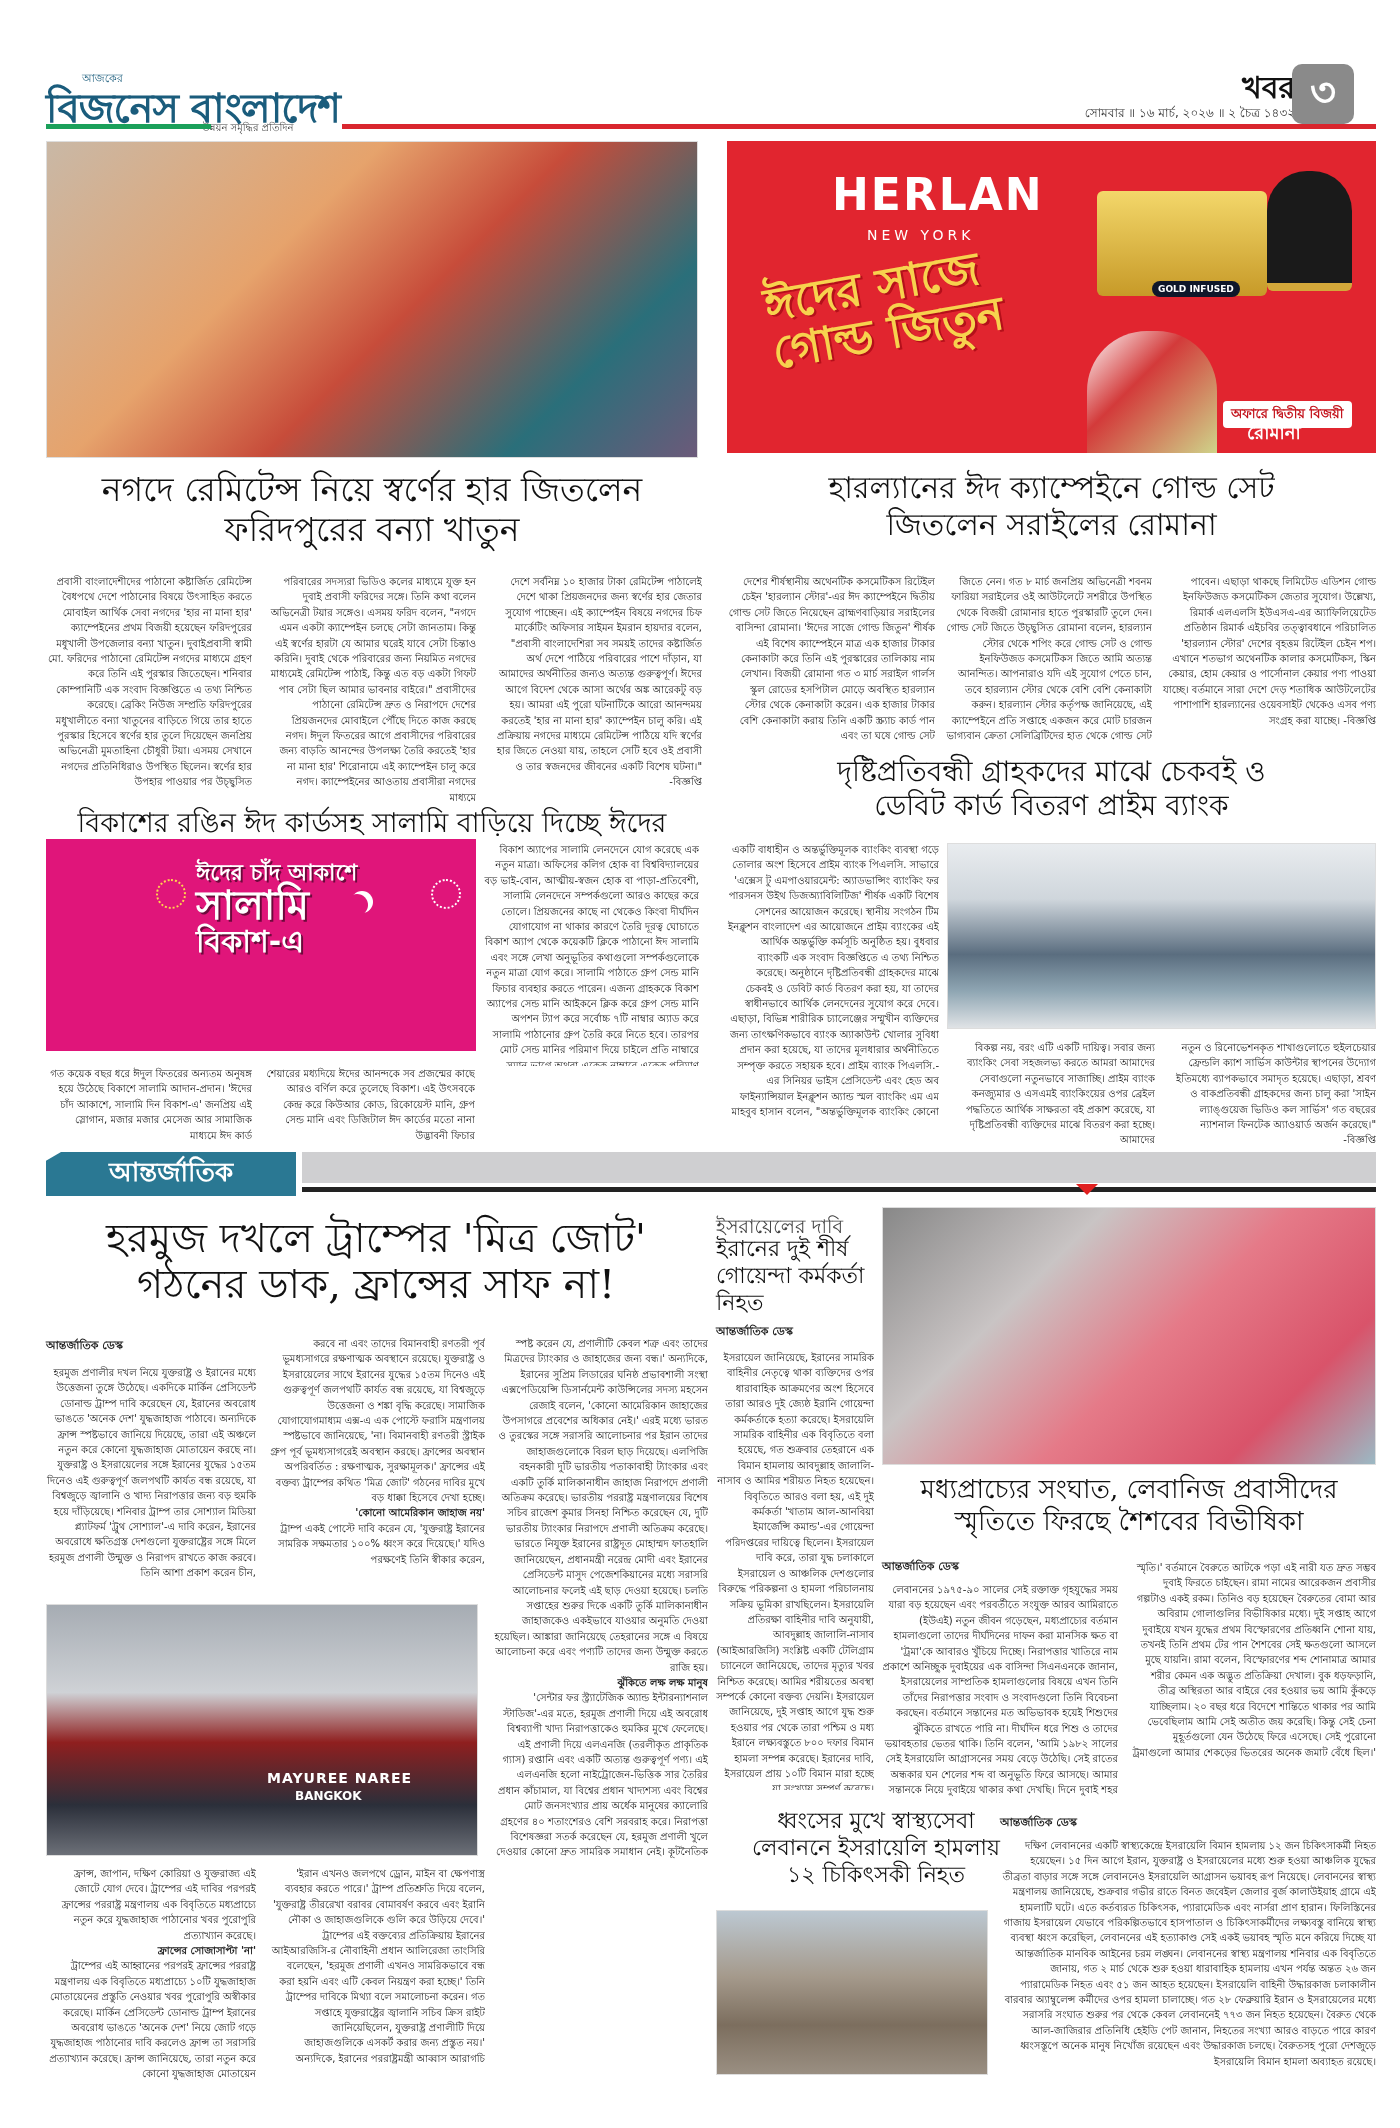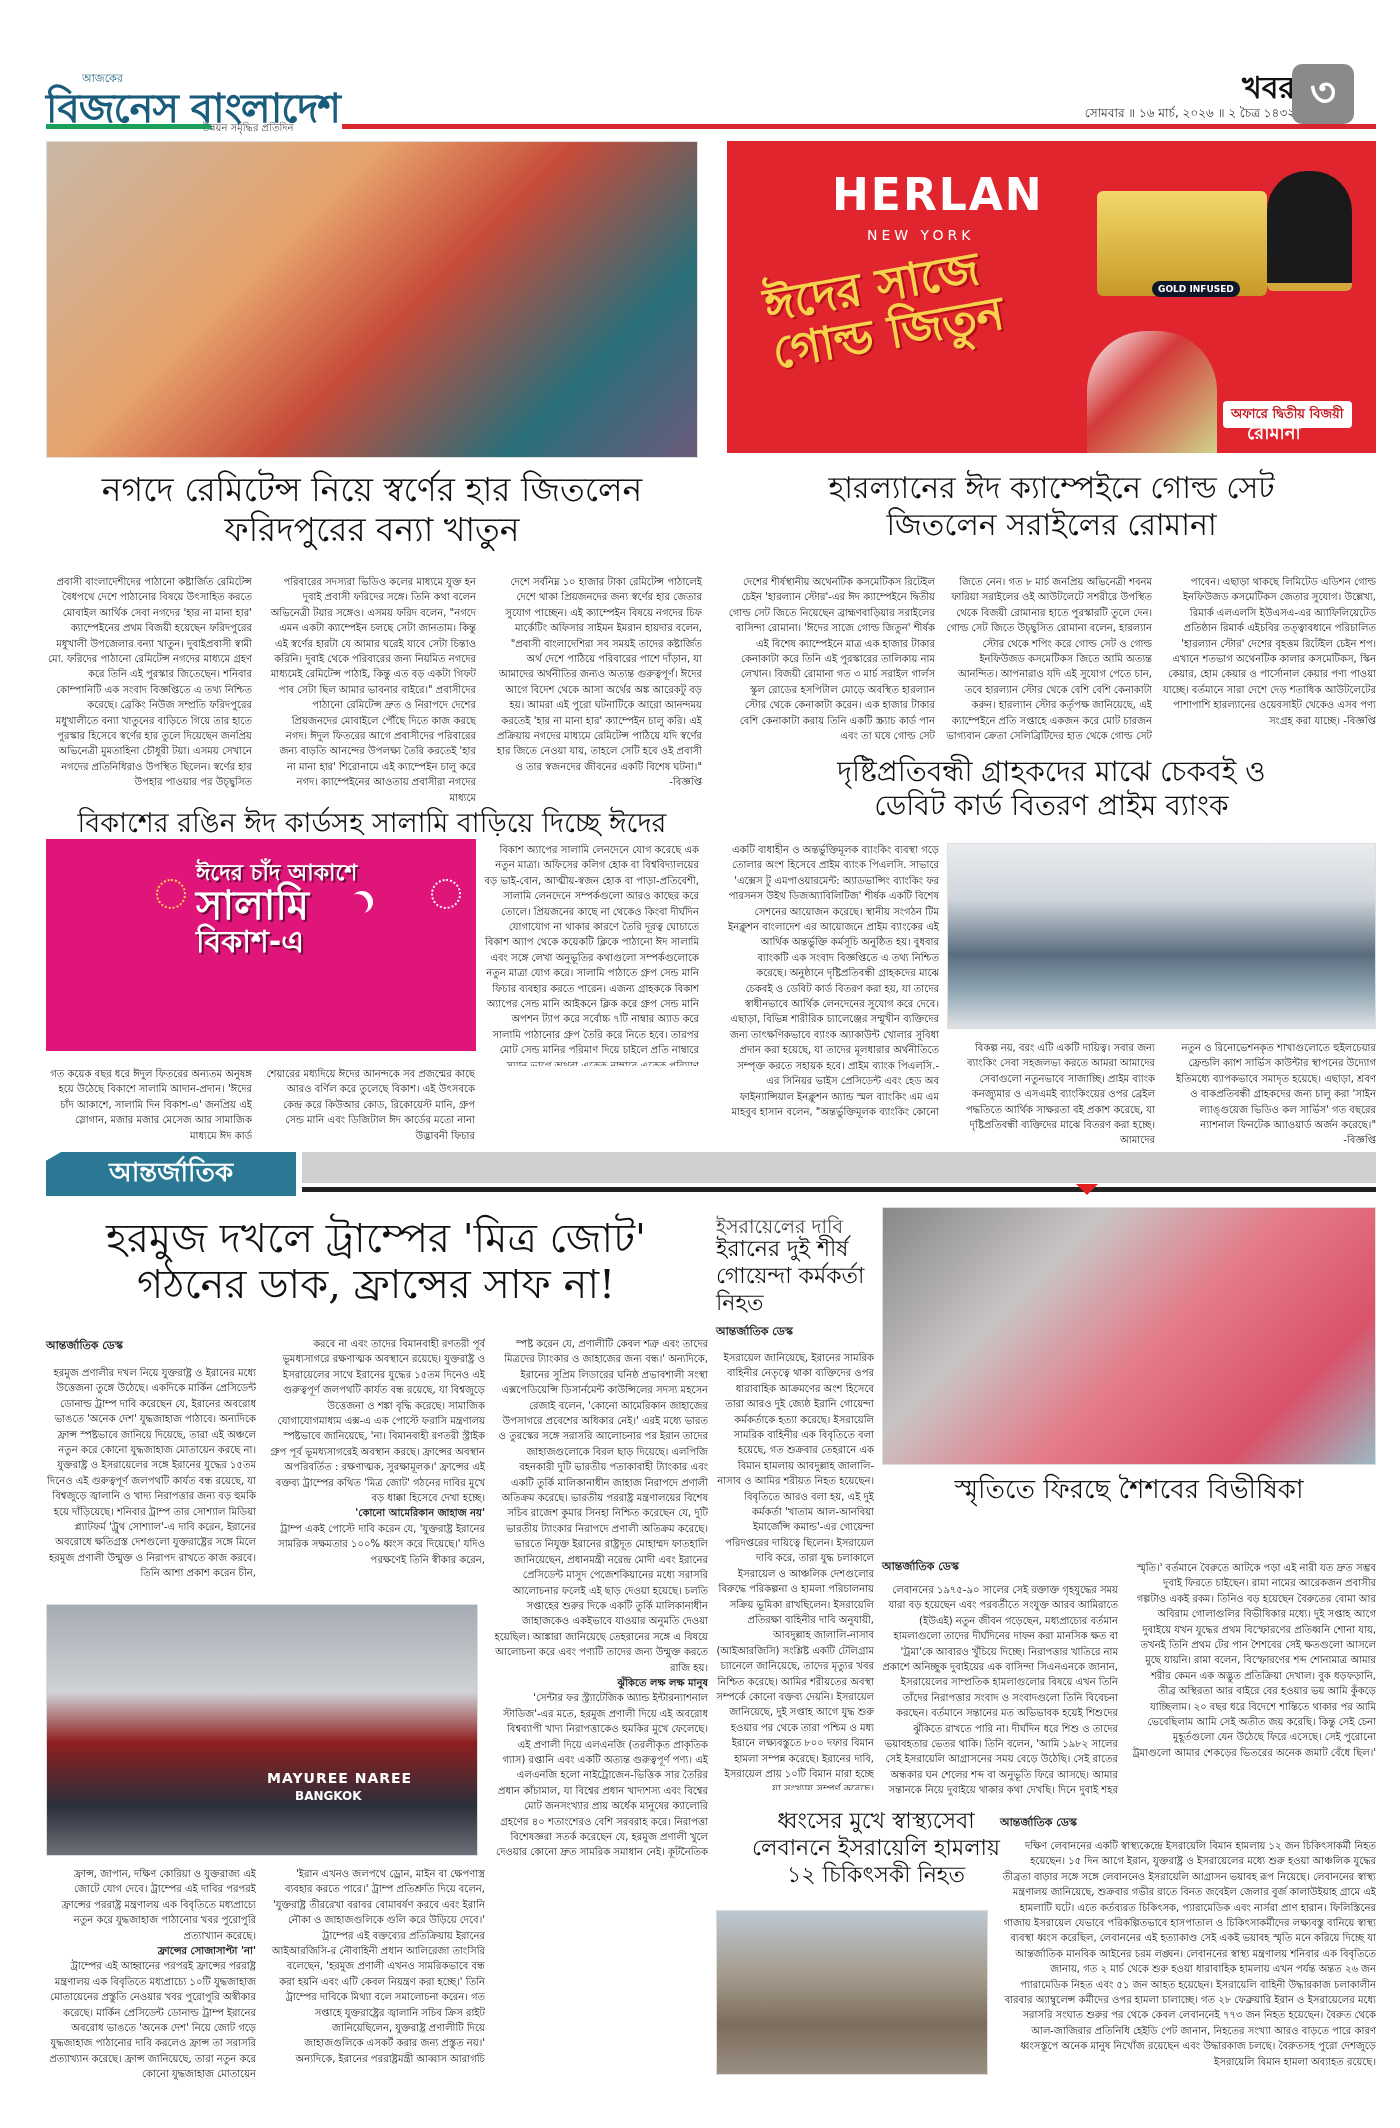--- a/index.html
+++ b/index.html
@@ -138,20 +138,21 @@
 </div>
 <div class="abs body-col" style="left:270px;top:1866px;width:215px;height:240px">'ইরান এখনও জলপথে ড্রোন, মাইন বা ক্ষেপণাস্ত্র ব্যবহার করতে পারে।' ট্রাম্প প্রতিশ্রুতি দিয়ে বলেন, 'যুক্তরাষ্ট্র তীররেখা বরাবর বোমাবর্ষণ করবে এবং ইরানি নৌকা ও জাহাজগুলিকে গুলি করে উড়িয়ে দেবে।' ট্রাম্পের এই বক্তব্যের প্রতিক্রিয়ায় ইরানের আইআরজিসি-র নৌবাহিনী প্রধান আলিরেজা তাংসিরি বলেছেন, 'হরমুজ প্রণালী এখনও সামরিকভাবে বন্ধ করা হয়নি এবং এটি কেবল নিয়ন্ত্রণ করা হচ্ছে।' তিনি ট্রাম্পের দাবিকে মিথ্যা বলে সমালোচনা করেন। গত সপ্তাহে যুক্তরাষ্ট্রের জ্বালানি সচিব ক্রিস রাইট জানিয়েছিলেন, যুক্তরাষ্ট্র প্রণালীটি দিয়ে জাহাজগুলিকে এসকর্ট করার জন্য প্রস্তুত নয়।' অন্যদিকে, ইরানের পররাষ্ট্রমন্ত্রী আব্বাস আরাগচি</div>
 
 <div class="abs sub-kicker" style="left:716px;top:1212px;font-size:19px">ইসরায়েলের দাবি</div>
 <div class="abs headline" style="left:716px;top:1236px;width:160px;font-size:22px;text-align:left">ইরানের দুই শীর্ষ গোয়েন্দা কর্মকর্তা নিহত</div>
 <div class="abs credit" style="left:716px;top:1323px">আন্তর্জাতিক ডেস্ক</div>
 <div class="abs body-col" style="left:716px;top:1350px;width:158px;height:440px">ইসরায়েল জানিয়েছে, ইরানের সামরিক বাহিনীর নেতৃত্বে থাকা ব্যক্তিদের ওপর ধারাবাহিক আক্রমণের অংশ হিসেবে তারা আরও দুই জ্যেষ্ঠ ইরানি গোয়েন্দা কর্মকর্তাকে হত্যা করেছে। ইসরায়েলি সামরিক বাহিনীর এক বিবৃতিতে বলা হয়েছে, গত শুক্রবার তেহরানে এক বিমান হামলায় আবদুল্লাহ জালালি-নাসাব ও আমির শরীয়ত নিহত হয়েছেন। বিবৃতিতে আরও বলা হয়, এই দুই কর্মকর্তা 'খাতাম আল-আনবিয়া ইমার্জেন্সি কমান্ড'-এর গোয়েন্দা পরিদপ্তরের দায়িত্বে ছিলেন। ইসরায়েল দাবি করে, তারা যুদ্ধ চলাকালে ইসরায়েল ও আঞ্চলিক দেশগুলোর বিরুদ্ধে পরিকল্পনা ও হামলা পরিচালনায় সক্রিয় ভূমিকা রাখছিলেন। ইসরায়েলি প্রতিরক্ষা বাহিনীর দাবি অনুযায়ী, আবদুল্লাহ জালালি-নাসাব (আইআরজিসি) সংশ্লিষ্ট একটি টেলিগ্রাম চ্যানেলে জানিয়েছে, তাদের মৃত্যুর খবর নিশ্চিত করেছে। আমির শরীয়তের অবস্থা সম্পর্কে কোনো বক্তব্য দেয়নি। ইসরায়েল জানিয়েছে, দুই সপ্তাহ আগে যুদ্ধ শুরু হওয়ার পর থেকে তারা পশ্চিম ও মধ্য ইরানে লক্ষ্যবস্তুতে ৮০০ দফার বিমান হামলা সম্পন্ন করেছে। ইরানের দাবি, ইসরায়েল প্রায় ১০টি বিমান মারা হচ্ছে যা সংখ্যায় সম্পূর্ণ করেছে।</div>
 
 <div class="abs photo photo-car" style="left:882px;top:1207px;width:494px;height:258px"></div>
 <div class="abs headline" style="left:882px;top:1474px;width:494px;font-size:26px">
+  <div>মধ্যপ্রাচ্যের সংঘাত, লেবানিজ প্রবাসীদের</div>
   <div>স্মৃতিতে ফিরছে শৈশবের বিভীষিকা</div>
 </div>
 <div class="abs credit" style="left:882px;top:1558px">আন্তর্জাতিক ডেস্ক</div>
 <div class="abs body-col" style="left:882px;top:1582px;width:236px;height:215px">লেবাননের ১৯৭৫-৯০ সালের সেই রক্তাক্ত গৃহযুদ্ধের সময় যারা বড় হয়েছেন এবং পরবর্তীতে সংযুক্ত আরব আমিরাতে (ইউএই) নতুন জীবন গড়েছেন, মধ্যপ্রাচ্যের বর্তমান হামলাগুলো তাদের দীর্ঘদিনের দাফন করা মানসিক ক্ষত বা 'ট্রমা'কে আবারও খুঁচিয়ে দিচ্ছে। নিরাপত্তার খাতিরে নাম প্রকাশে অনিচ্ছুক দুবাইয়ের এক বাসিন্দা সিএনএনকে জানান, ইসরায়েলের সাম্প্রতিক হামলাগুলোর বিষয়ে এখন তিনি তাঁদের নিরাপত্তার সংবাদ ও সংবাদগুলো তিনি বিবেচনা করছেন। বর্তমানে সন্তানের মত অভিভাবক হয়েই শিশুদের ঝুঁকিতে রাখতে পারি না। দীর্ঘদিন ধরে শিশু ও তাদের ভয়াবহতার ভেতর থাকি। তিনি বলেন, 'আমি ১৯৮২ সালের সেই ইসরায়েলি আগ্রাসনের সময় বেড়ে উঠেছি। সেই রাতের অন্ধকার ঘন শেলের শব্দ বা অনুভূতি ফিরে আসছে। আমার সন্তানকে নিয়ে দুবাইয়ে থাকার কথা দেখছি। দিনে দুবাই শহর ভরা দেখি।' এ যাত্রায় শৈশবে কাটানো আমার বাড়ির আশেপাশে প্রিয় মানুষদের হারিয়েছি। তারপরে পুরোনো দুঃস্বপ্ন বাস্তবে ফেরত এসেছে। পরিবেশে কান ফাটানো বিস্ফোরণের শব্দ শোনার</div>
 <div class="abs body-col" style="left:1132px;top:1560px;width:244px;height:237px">স্মৃতি।' বর্তমানে বৈরুতে আটকে পড়া এই নারী যত দ্রুত সম্ভব দুবাই ফিরতে চাইছেন। রামা নামের আরেকজন প্রবাসীর গল্পটাও একই রকম। তিনিও বড় হয়েছেন বৈরুতের বোমা আর অবিরাম গোলাগুলির বিভীষিকার মধ্যে। দুই সপ্তাহ আগে দুবাইয়ে যখন যুদ্ধের প্রথম বিস্ফোরণের প্রতিধ্বনি শোনা যায়, তখনই তিনি প্রথম টের পান শৈশবের সেই ক্ষতগুলো আসলে মুছে যায়নি। রামা বলেন, বিস্ফোরণের শব্দ শোনামাত্র আমার শরীর কেমন এক অদ্ভুত প্রতিক্রিয়া দেখাল। বুক ধড়ফড়ানি, তীব্র অস্থিরতা আর বাইরে বের হওয়ার ভয় আমি কুঁকড়ে যাচ্ছিলাম। ২০ বছর ধরে বিদেশে শান্তিতে থাকার পর আমি ভেবেছিলাম আমি সেই অতীত জয় করেছি। কিন্তু সেই চেনা মুহূর্তগুলো যেন উঠেছে ফিরে এসেছে। সেই পুরোনো ট্রমাগুলো আমার শেকড়ের ভিতরের অনেক জমাট বেঁধে ছিল।'</div>
 
 <div class="abs headline" style="left:716px;top:1808px;width:320px;font-size:22px">
   <div>ধ্বংসের মুখে স্বাস্থ্যসেবা</div>
   <div>লেবাননে ইসরায়েলি হামলায়</div>
   <div>১২ চিকিৎসকী নিহত</div>

